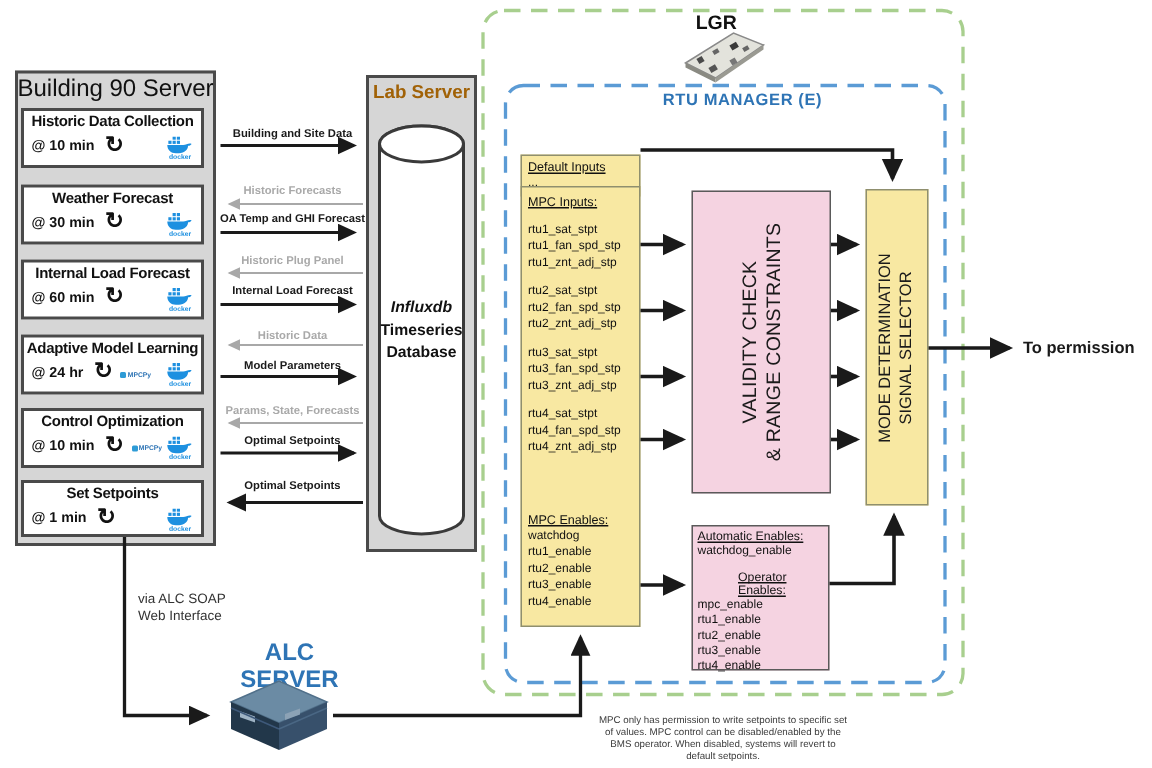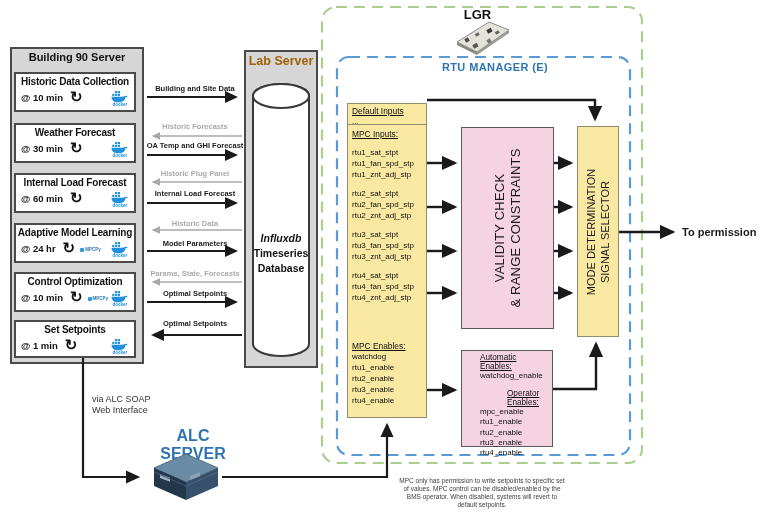--- a/index.html
+++ b/index.html
@@ -2,40 +2,40 @@
 <html><head>
 <meta charset="utf-8">
 <style>
   html,body{margin:0;padding:0;background:#fff;}
   .canvas{position:relative;width:768px;height:512px;background:#ffffff;
           font-family:"Liberation Sans",sans-serif;overflow:hidden;}
   .abs{position:absolute;box-sizing:border-box;}
 
   
   .col{left:10px;top:47px;width:134px;height:317px;background:#D6D6D6;border:2px solid #4A4A4A;}
-  .col-title{left:10px;top:51px;width:134px;text-align:center;font-weight:bold;font-size:11px;color:#111;}
+  .col-title{left:10px;top:51px;width:134px;text-align:center;font-weight:normal;font-size:16px;color:#111;}
   .module{left:14px;width:122px;height:40px;background:#fff;border:2px solid #4A4A4A;}
   .module-title{font-weight:bold;font-size:10px;letter-spacing:-0.2px;text-align:center;margin-top:2px;color:#111;white-space:nowrap;}
   .module-row{display:flex;align-items:center;padding:0 5px;margin-top:0px;height:20px;}
   .interval{font-size:9.5px;font-weight:bold;color:#111;white-space:nowrap;}
   .refresh{font-size:15px;font-weight:bold;color:#111;margin-left:7px;line-height:14px;}
   .dockerwrap{margin-left:auto;display:flex;flex-direction:column;align-items:center;margin-top:4px;}
   .docker-label{font-size:4.5px;color:#1D90E0;font-weight:bold;line-height:4px;}
   .mpcpy{display:flex;align-items:center;margin-left:5px;margin-top:3px;font-size:4.5px;color:#2E74B5;font-weight:bold;}
   .mpcpy-dot{width:4px;height:4px;background:#2E9BD6;border-radius:1px;margin-right:1px;}
 
   
   .flow-label{left:145px;width:100px;text-align:center;font-size:7.5px;font-weight:bold;white-space:nowrap;}
   .flow-primary{color:#1a1a1a;}
   .flow-secondary{color:#A9A9A9;}
 
   
   .lab{left:244px;top:50px;width:74px;height:318px;background:#D6D6D6;border:2px solid #4A4A4A;}
   .lab-title{left:244px;top:54px;width:74px;text-align:center;font-weight:bold;font-size:12.5px;color:#a16207;}
-  .db-text{left:246px;top:198px;width:70px;text-align:center;font-size:10.5px;font-weight:bold;line-height:15px;color:#111;margin-top:33px;}
+  .db-text{left:246px;top:198px;width:70px;text-align:center;font-size:10.5px;font-weight:bold;line-height:15px;color:#111;}
   .db-line1{font-style:italic;}
 
   
   .rtu-title{left:360px;top:61px;width:270px;text-align:center;color:#2E74B5;font-weight:bold;font-size:11px;letter-spacing:.4px;}
   .ybox{background:#F8E8A2;border:1.5px solid #8F8F6E;}
   .pinkbox{background:#F5D3E1;border:1.3px solid #5A5A5A;}
   .sec-title{text-decoration:underline;font-size:8.4px;color:#111;}
   .varline{font-size:8px;line-height:11px;color:#111;white-space:nowrap;}
   .vargroup{margin-top:8px;}
   .enline{font-size:8px;line-height:10.2px;color:#111;white-space:nowrap;}
@@ -275,21 +275,21 @@
     <div class="abs pinkbox" style="left:461px;top:127px;width:93px;height:202px;">
       <div class="vtext" style="width:198px;font-size:13px;line-height:16px;letter-spacing:.2px;">VALIDITY CHECK
 &amp; RANGE CONSTRAINTS</div>
     </div>
 
     <div class="abs ybox" style="left:577px;top:126px;width:42px;height:211px;">
       <div class="vtext" style="width:208px;font-size:11px;line-height:13.5px;">MODE DETERMINATION
 SIGNAL SELECTOR</div>
     </div>
 
-    <div class="abs pinkbox" style="left:461px;top:350px;width:92px;height:97px;padding:2px 18px;">
+    <div class="abs pinkbox" style="left:461px;top:350px;width:92px;height:97px;padding:2px 3px;">
       <div class="sec-title" style="font-size:8.2px;">Automatic Enables:</div>
       <div class="enline">watchdog_enable</div>
       <div class="sec-title" style="font-size:8.2px;margin-top:8px;margin-left:27px;">Operator Enables:</div>
       <div class="enline">mpc_enable</div>
       <div class="enline">rtu1_enable</div>
       <div class="enline">rtu2_enable</div>
       <div class="enline">rtu3_enable</div>
       <div class="enline">rtu4_enable</div>
     </div>
 

